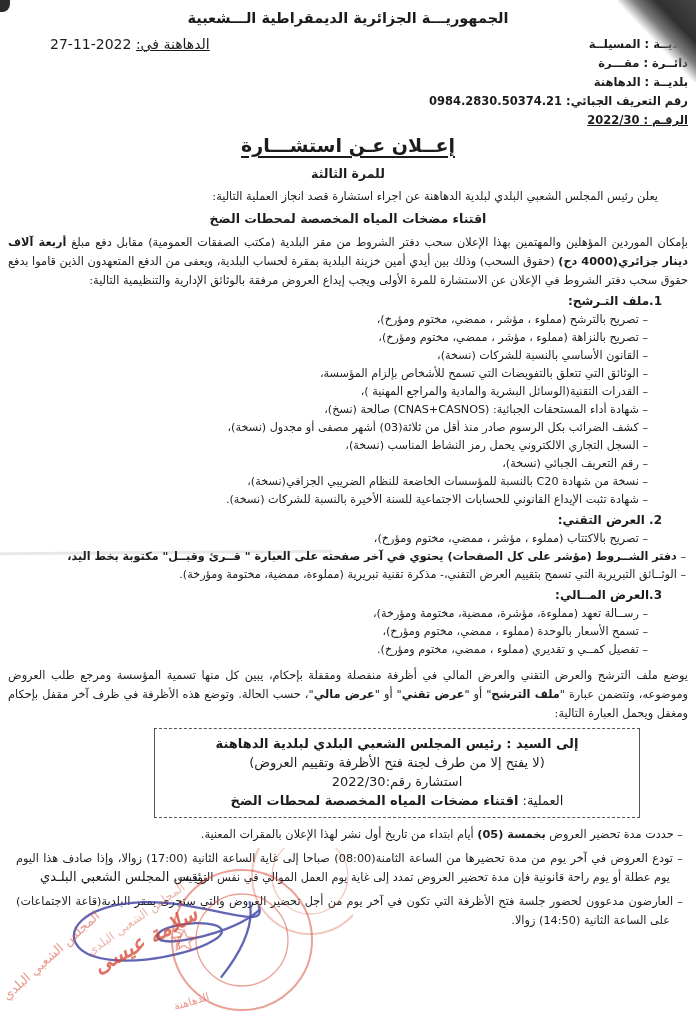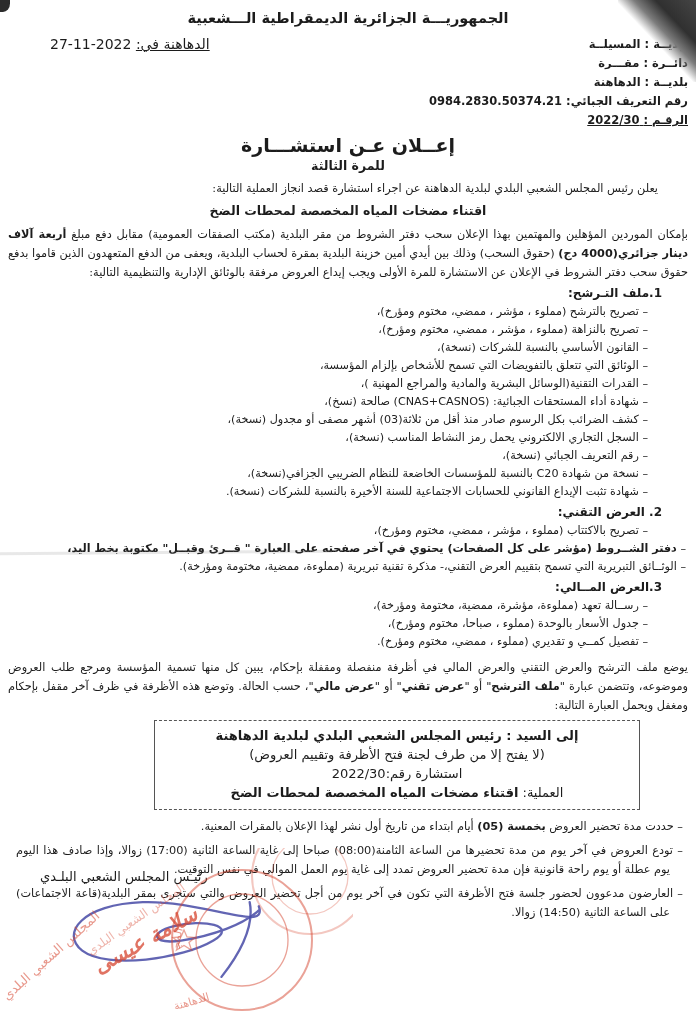--- a/index.html
+++ b/index.html
@@ -10,22 +10,22 @@
     direction:rtl;
   }
   .page{padding:8px 8px 0 8px;}
   .b{font-weight:700;}
   .u{text-decoration:underline;}
   .republic{text-align:center;font-weight:700;font-size:14.5px;margin-top:2px;}
   .hdr-row{display:flex;justify-content:space-between;margin-top:9px;}
   .hdr-right{font-weight:700;font-size:11.5px;line-height:19px;text-align:right;}
   .hdr-left{font-size:14px;margin-top:1px;margin-left:42px;white-space:nowrap;}
   .main-title{text-align:center;font-size:19px;font-weight:700;margin-top:4px;}
-  .main-title span{text-underline-offset:4px;text-decoration-thickness:1.5px;text-align:center;}
-  .subtitle{text-align:center;font-size:12.5px;font-weight:700;margin-top:2px;}
+  .main-title span{text-decoration:underline;text-underline-offset:4px;text-decoration-thickness:1.5px;text-align:center;}
+  .subtitle{text-align:center;font-size:12.5px;font-weight:700;margin-top:10px;}
   .intro{font-size:11.3px;margin-top:9px;padding-right:30px;text-align:right;}
   .operation{text-align:center;font-weight:700;font-size:12.5px;margin-top:8px;}
   .para{font-size:11.3px;line-height:19px;text-align:justify;margin-top:7px;}
   .sec-h{font-weight:700;font-size:12px;line-height:19px;margin-top:2px;padding-right:26px;}
   .li{font-size:11.2px;line-height:18px;padding-right:52px;padding-left:4px;text-indent:-12px;}
   .li::before{content:"– ";}
   .li-wide{padding-right:14px;text-align:right;}
   .box{
     margin:5px 48px 0 146px;
     border:1.4px solid #555;border-top-style:dashed;border-bottom-style:dashed;
@@ -101,21 +101,21 @@
   <div class="li"><span>نسخة من شهادة C20 بالنسبة للمؤسسات الخاضعة للنظام الضريبي الجزافي(نسخة)،</span></div>
   <div class="li"><span>شهادة تثبت الإيداع القانوني للحسابات الاجتماعية للسنة الأخيرة بالنسبة للشركات (نسخة).</span></div>
 
   <div class="sec-h">2. العرض التقني:</div>
   <div class="li"><span>تصريح بالاكتتاب (مملوء ، مؤشر ، ممضي، مختوم ومؤرخ)،</span></div>
   <div class="li li-wide"><span class="b">دفتر الشــروط (مؤشر على كل الصفحات) يحتوي في آخر صفحته على العبارة " قــرئ وقبــل" مكتوبة بخط اليد،</span></div>
   <div class="li li-wide"><span>الوثــائق التبريرية التي تسمح بتقييم العرض التقني،- مذكرة تقنية تبريرية (مملوءة، ممضية، مختومة ومؤرخة).</span></div>
 
   <div class="sec-h">3.العرض المــالي:</div>
   <div class="li"><span>رســالة تعهد (مملوءة، مؤشرة، ممضية، مختومة ومؤرخة)،</span></div>
-  <div class="li"><span>جدول الأسعار بالوحدة (مملوء ، صباحا، مختوم ومؤرخ)،</span></div>
+  <div class="li"><span>تسمح الأسعار بالوحدة (مملوء ، ممضي، مختوم ومؤرخ)،</span></div>
   <div class="li"><span>تفصيل كمــي و تقديري (مملوء ، ممضي، مختوم ومؤرخ).</span></div>
 
   <div class="para"><span>يوضع ملف الترشح والعرض التقني والعرض المالي في أظرفة منفصلة ومقفلة بإحكام، يبين كل منها تسمية المؤسسة ومرجع طلب العروض وموضوعه، وتتضمن عبارة "</span><span class="b">ملف الترشح</span><span>" أو "</span><span class="b">عرض تقني</span><span>" أو "</span><span class="b">عرض مالي</span><span>"، حسب الحالة. وتوضع هذه الأظرفة في ظرف آخر مقفل بإحكام ومغفل ويحمل العبارة التالية:</span></div>
 
   <div class="box">
     <div class="b">إلى السيد : رئيس المجلس الشعبي البلدي لبلدية الدهاهنة</div>
     <div>(لا يفتح إلا من طرف لجنة فتح الأظرفة وتقييم العروض)</div>
     <div>استشارة رقم:2022/30</div>
     <div><span>العملية: </span><span class="b">اقتناء مضخات المياه المخصصة لمحطات الضخ</span></div>
   </div>

